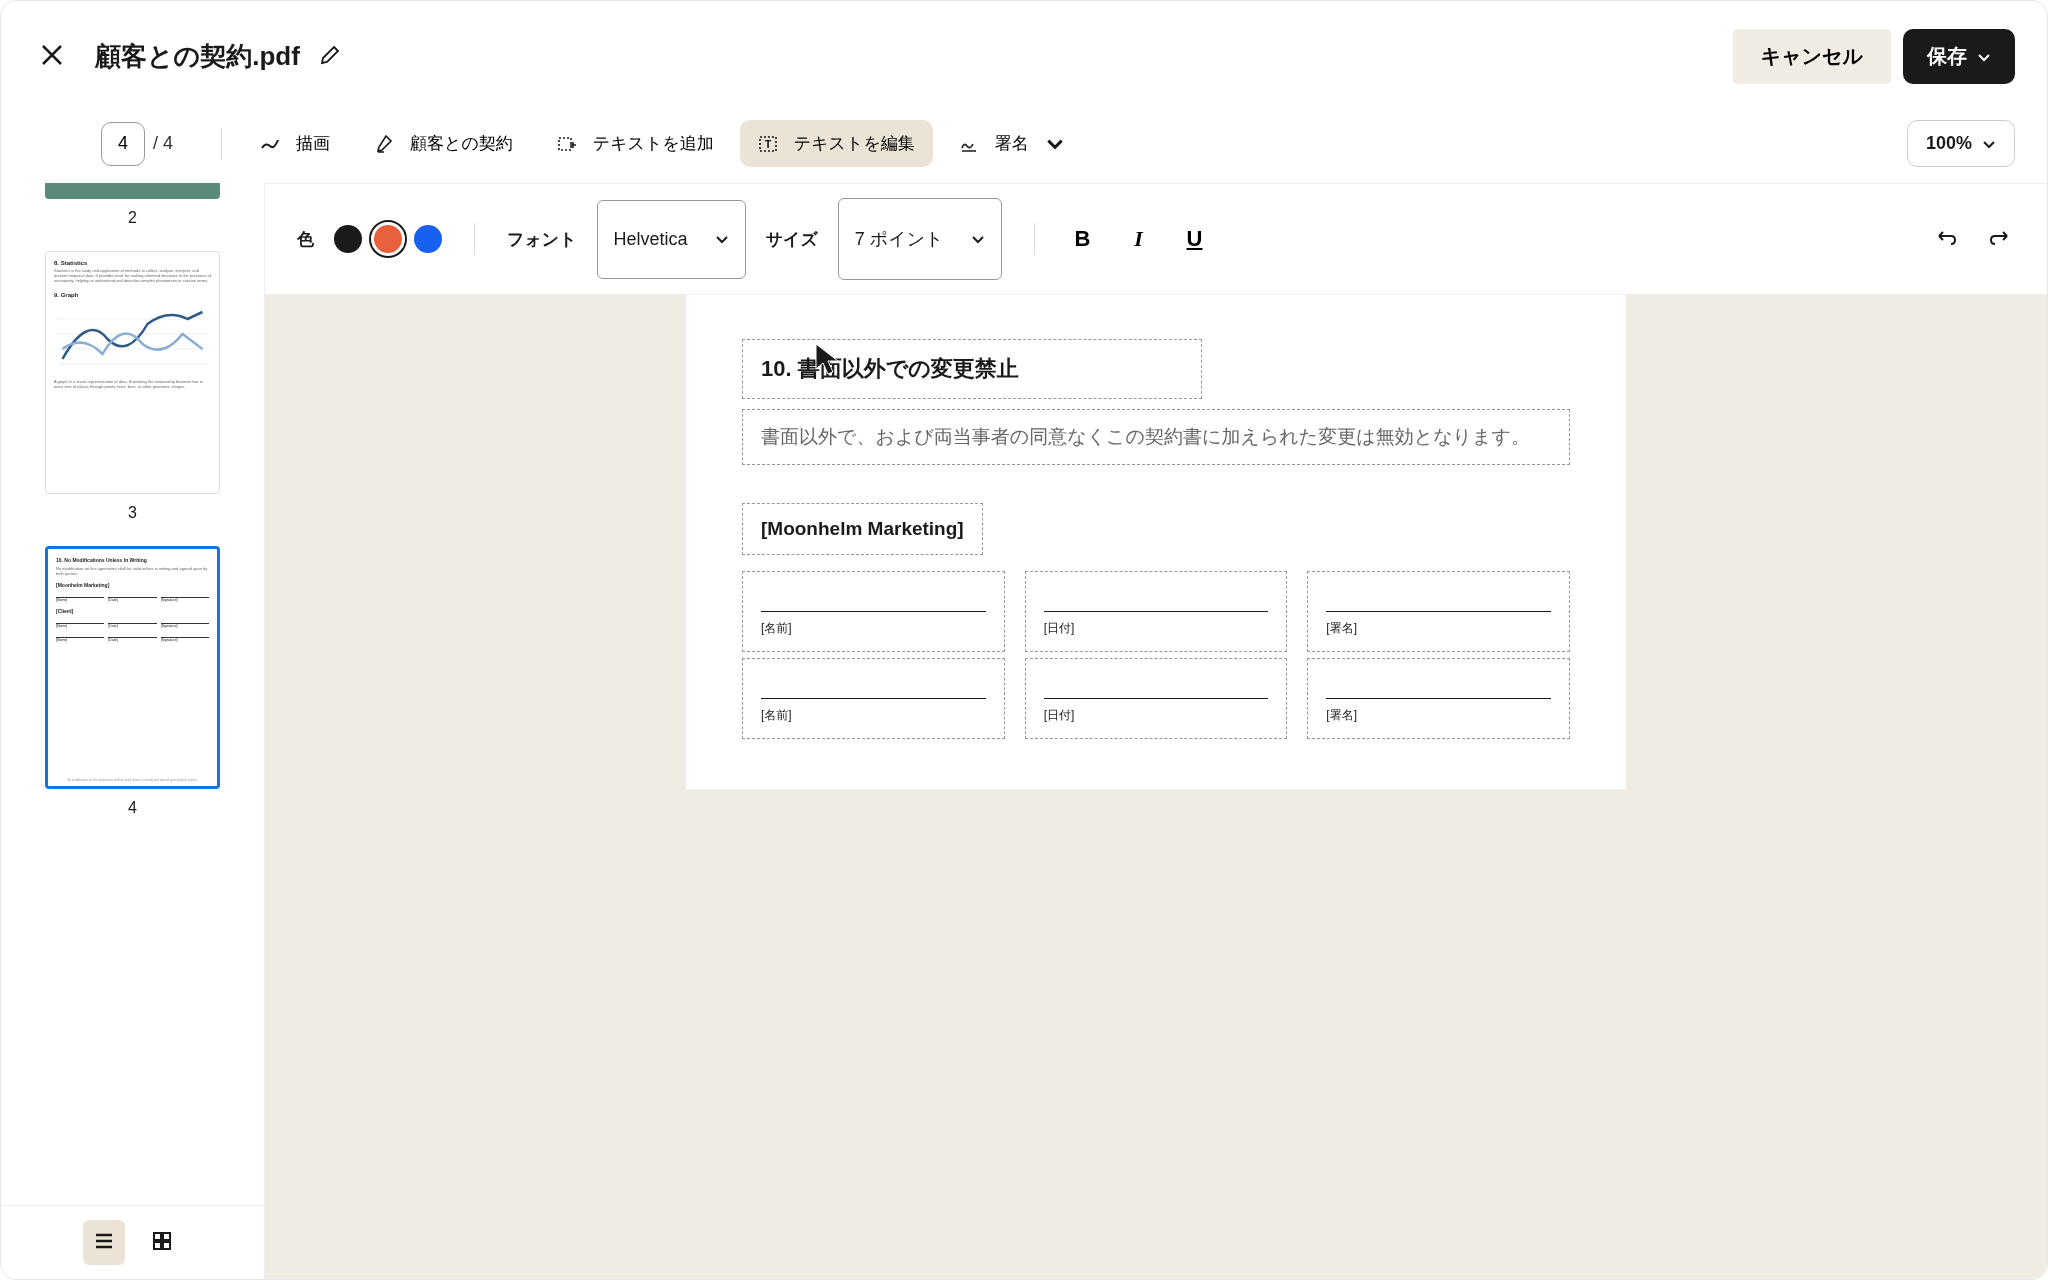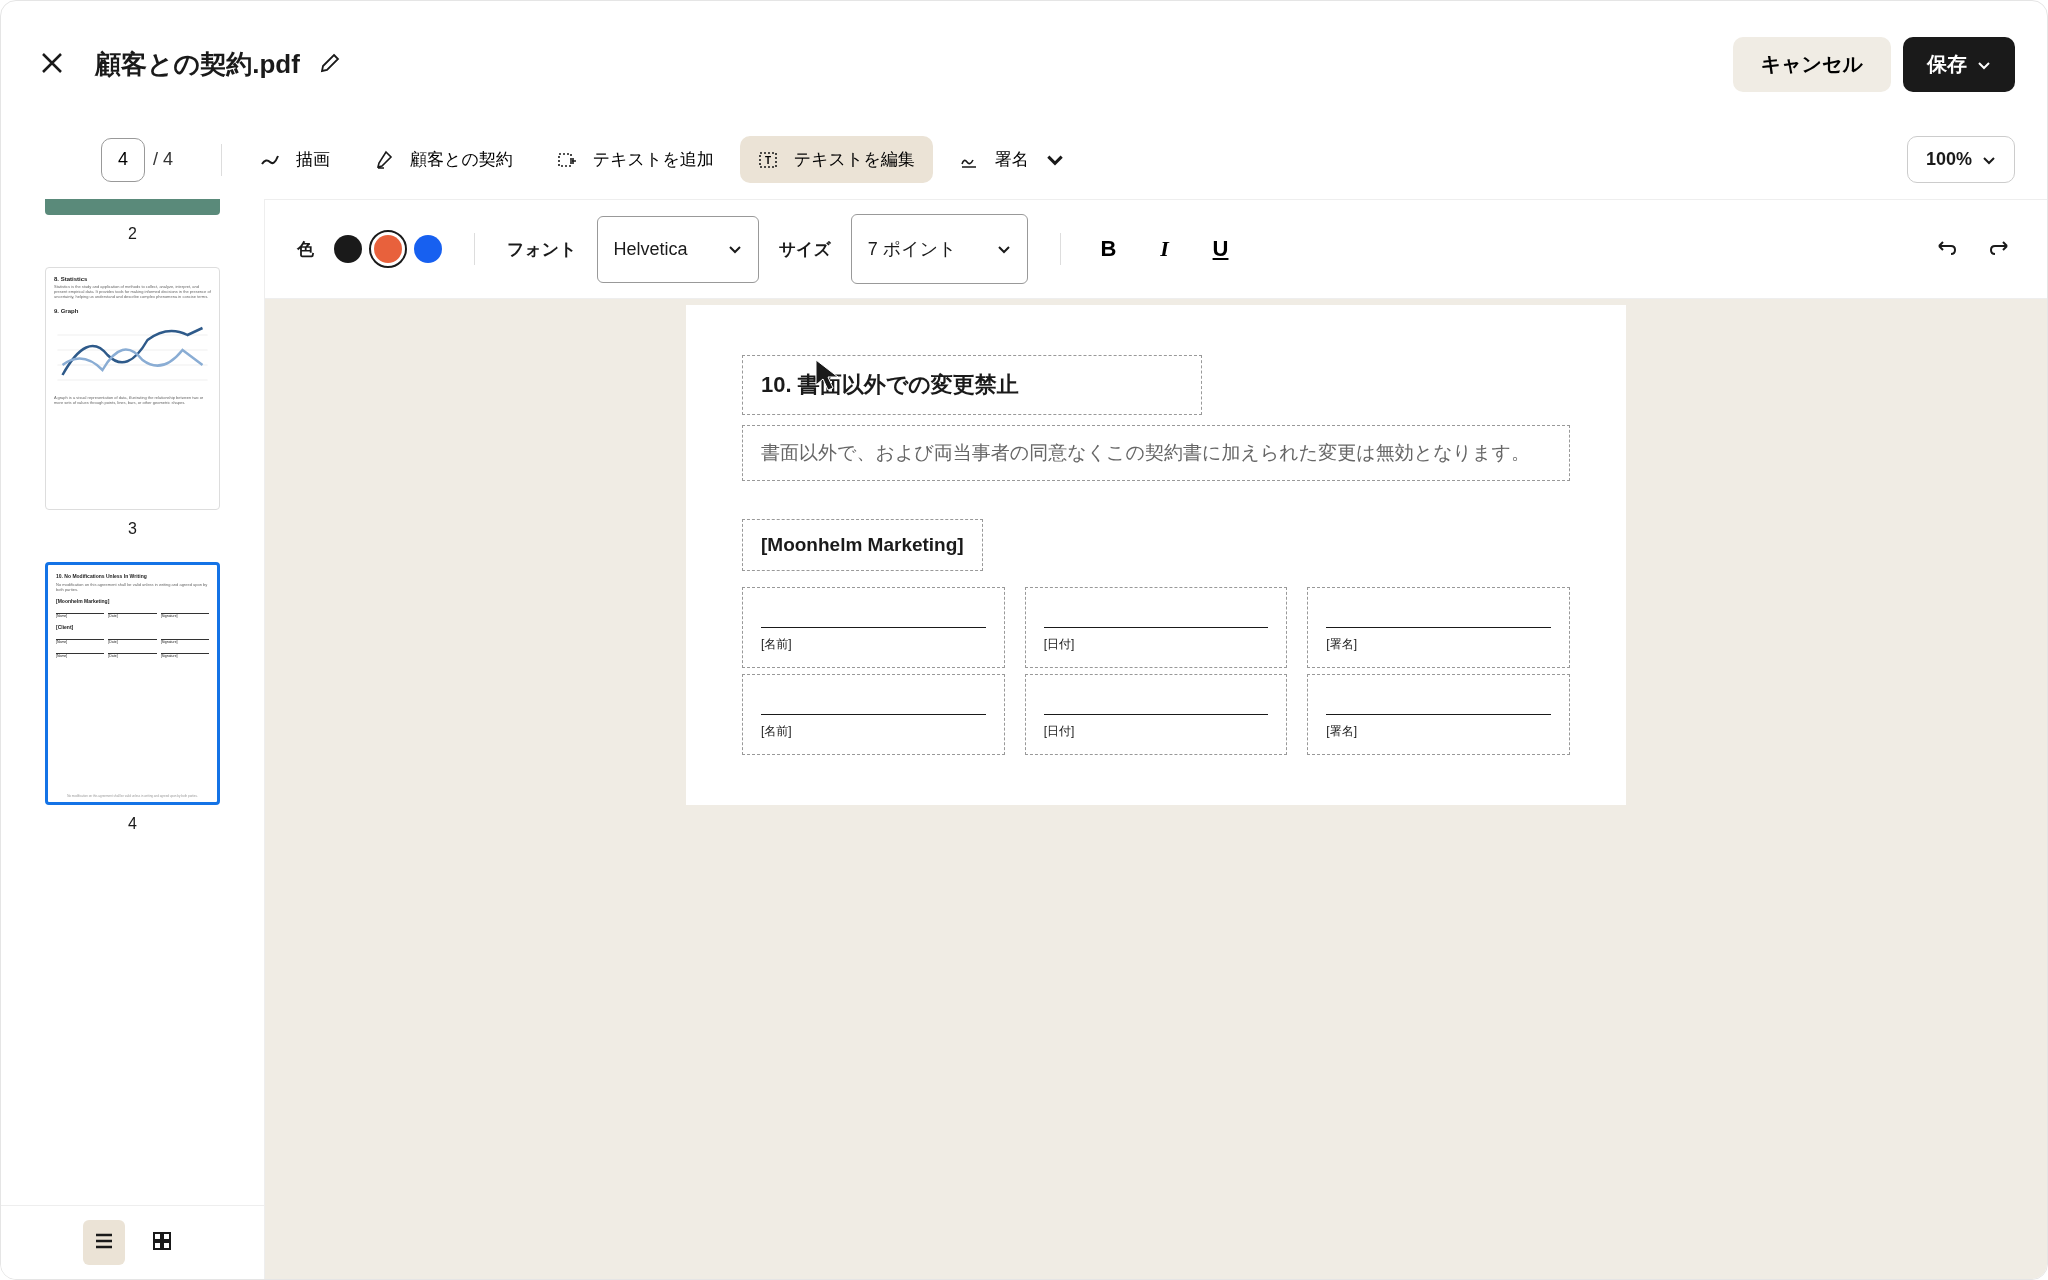--- a/index.html
+++ b/index.html
@@ -1,47 +1,47 @@
 <!DOCTYPE html>
 <html><head>
   <meta charset="utf-8">
   <style>
     * { margin: 0; padding: 0; box-sizing: border-box; }
     body { font-family: -apple-system, BlinkMacSystemFont, "Segoe UI", sans-serif; background: #fff; color: #1a1a1a; }
     
     .app { width: 100%; height: 100vh; display: flex; flex-direction: column; border-radius: 16px; overflow: hidden; border: 1px solid #e5e5e5; }
     
     
-    .header { display: flex; align-items: center; padding: 36px 32px; gap: 24px; }
+    .header { display: flex; align-items: center; padding: 28px 32px; gap: 24px; }
     .close-btn { background: none; border: none; font-size: 28px; cursor: pointer; padding: 8px; }
     .title-wrap { display: flex; align-items: center; gap: 16px; flex: 1; }
     .title { font-size: 26px; font-weight: 600; }
     .edit-title-btn { background: none; border: none; cursor: pointer; padding: 4px; }
     .header-actions { display: flex; gap: 12px; }
-    .btn-cancel { background: #f0ece4; border: none; padding: 14px 28px; font-size: 20px; font-weight: 600; border-radius: 10px; cursor: pointer; }
+    .btn-cancel { background: #f0ece4; border: none; padding: 14px 28px; font-size: 20px; font-weight: 600; border-radius: 5px; cursor: pointer; }
     .btn-save { background: #1a1a1a; color: #fff; border: none; padding: 14px 24px; font-size: 20px; font-weight: 600; border-radius: 10px; cursor: pointer; display: flex; align-items: center; gap: 10px; }
     
     
     .toolbar { display: flex; align-items: center; padding: 8px 32px 16px 100px; gap: 8px; }
     .page-indicator { display: flex; align-items: center; gap: 8px; margin-right: 28px; }
     .page-input { width: 44px; height: 44px; border: 1.5px solid #999; border-radius: 10px; text-align: center; font-size: 18px; font-weight: 500; }
     .page-total { font-size: 18px; color: #333; }
     .tool-divider { width: 1px; height: 32px; background: #ddd; margin: 0 12px; }
     .tool-btn { display: flex; align-items: center; gap: 16px; background: none; border: none; padding: 12px 18px; font-size: 17px; cursor: pointer; border-radius: 10px; }
     .tool-btn.active { background: #ebe3d6; }
     .tool-btn svg { width: 20px; height: 20px; }
     .zoom-select { margin-left: auto; border: 1.5px solid #ccc; border-radius: 10px; padding: 12px 18px; font-size: 18px; font-weight: 600; display: flex; align-items: center; gap: 10px; cursor: pointer; }
     
     
     .sub-toolbar { display: flex; align-items: center; padding: 14px 32px; gap: 20px; border-top: 1px solid #eee; border-bottom: 1px solid #eee; margin-left: 264px; }
     .sub-label { font-size: 17px; font-weight: 600; }
     .color-swatches { display: flex; gap: 12px; align-items: center; }
     .color-swatch { width: 28px; height: 28px; border-radius: 50%; cursor: pointer; }
     .color-swatch.selected { outline: 2px solid #1a1a1a; outline-offset: 3px; }
-    .font-select, .size-select { border: 1.5px solid #999; border-radius: 6px; padding: 22px 16px; font-size: 18px; display: flex; align-items: center; gap: 40px; cursor: pointer; text-align: right; }
+    .font-select, .size-select { border: 1.5px solid #999; border-radius: 6px; padding: 28px 16px; font-size: 18px; display: flex; align-items: center; gap: 27px; cursor: pointer; text-align: right; }
     .style-btns { display: flex; gap: 24px; }
     .style-btn { background: none; border: none; font-size: 22px; font-weight: 700; cursor: pointer; width: 32px; }
     .style-btn.italic { font-style: italic; font-family: serif; }
     .style-btn.underline { text-decoration: underline; }
     .history-btns { display: flex; gap: 20px; margin-left: auto; }
     .history-btn { background: none; border: none; cursor: pointer; padding: 4px; }
     
     
     .main { display: flex; flex: 1; overflow: hidden; position: relative; }
     

